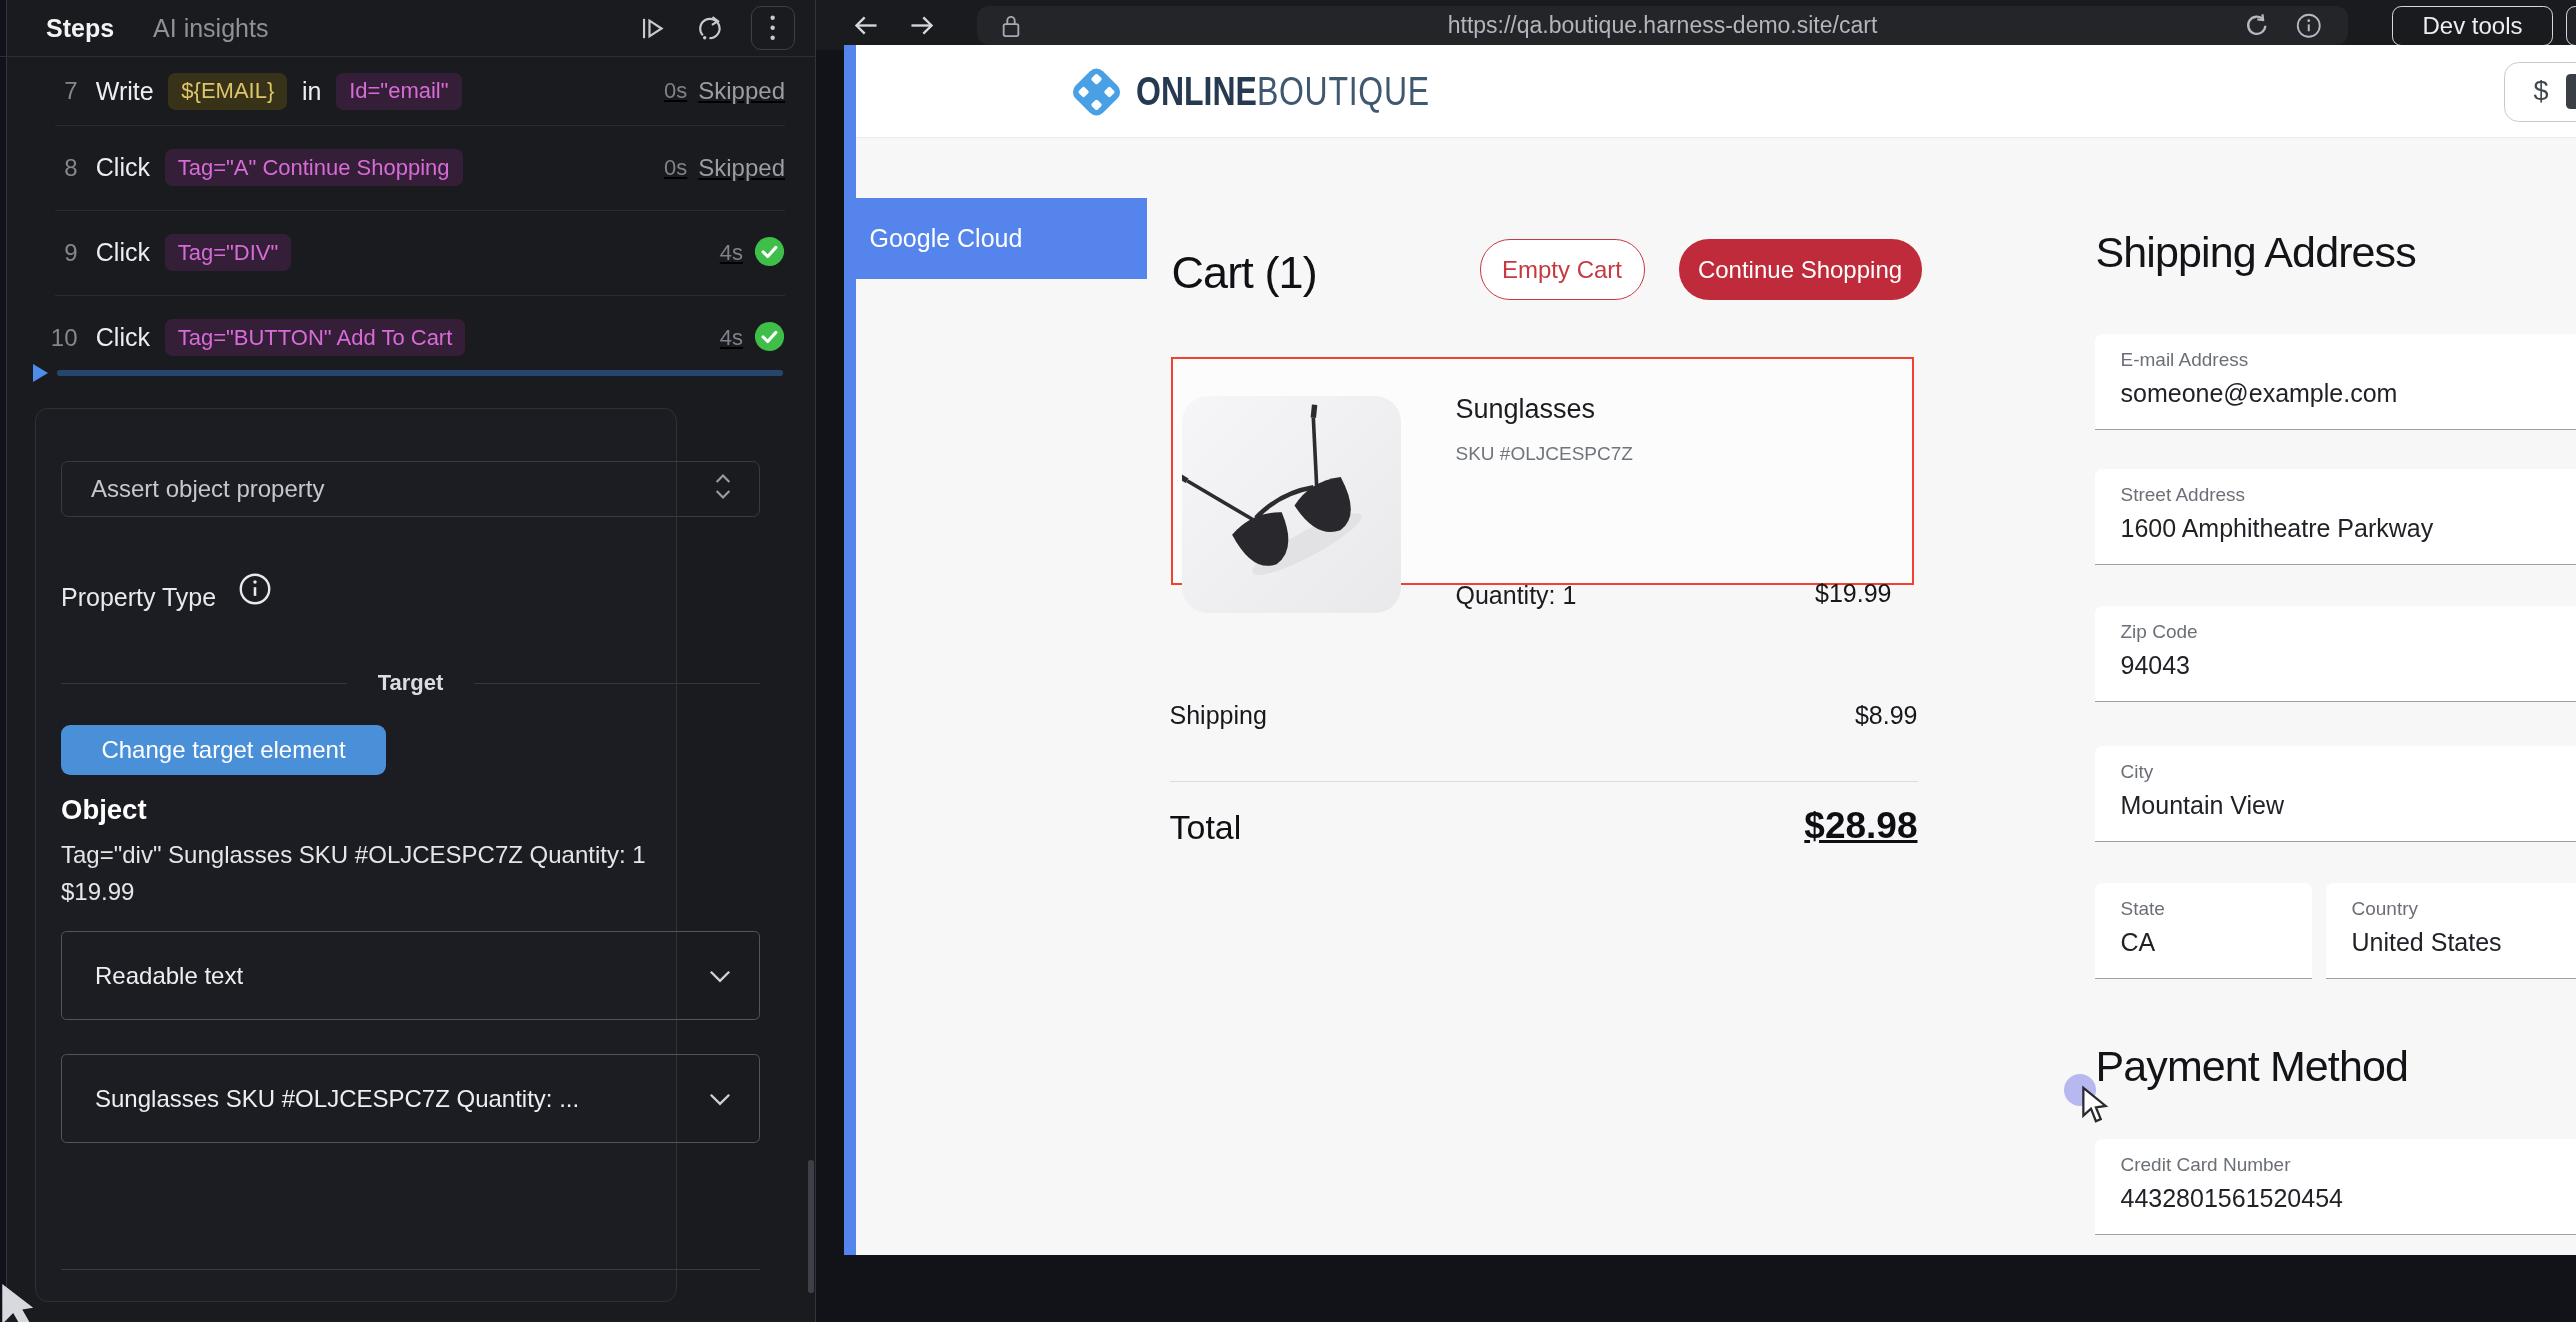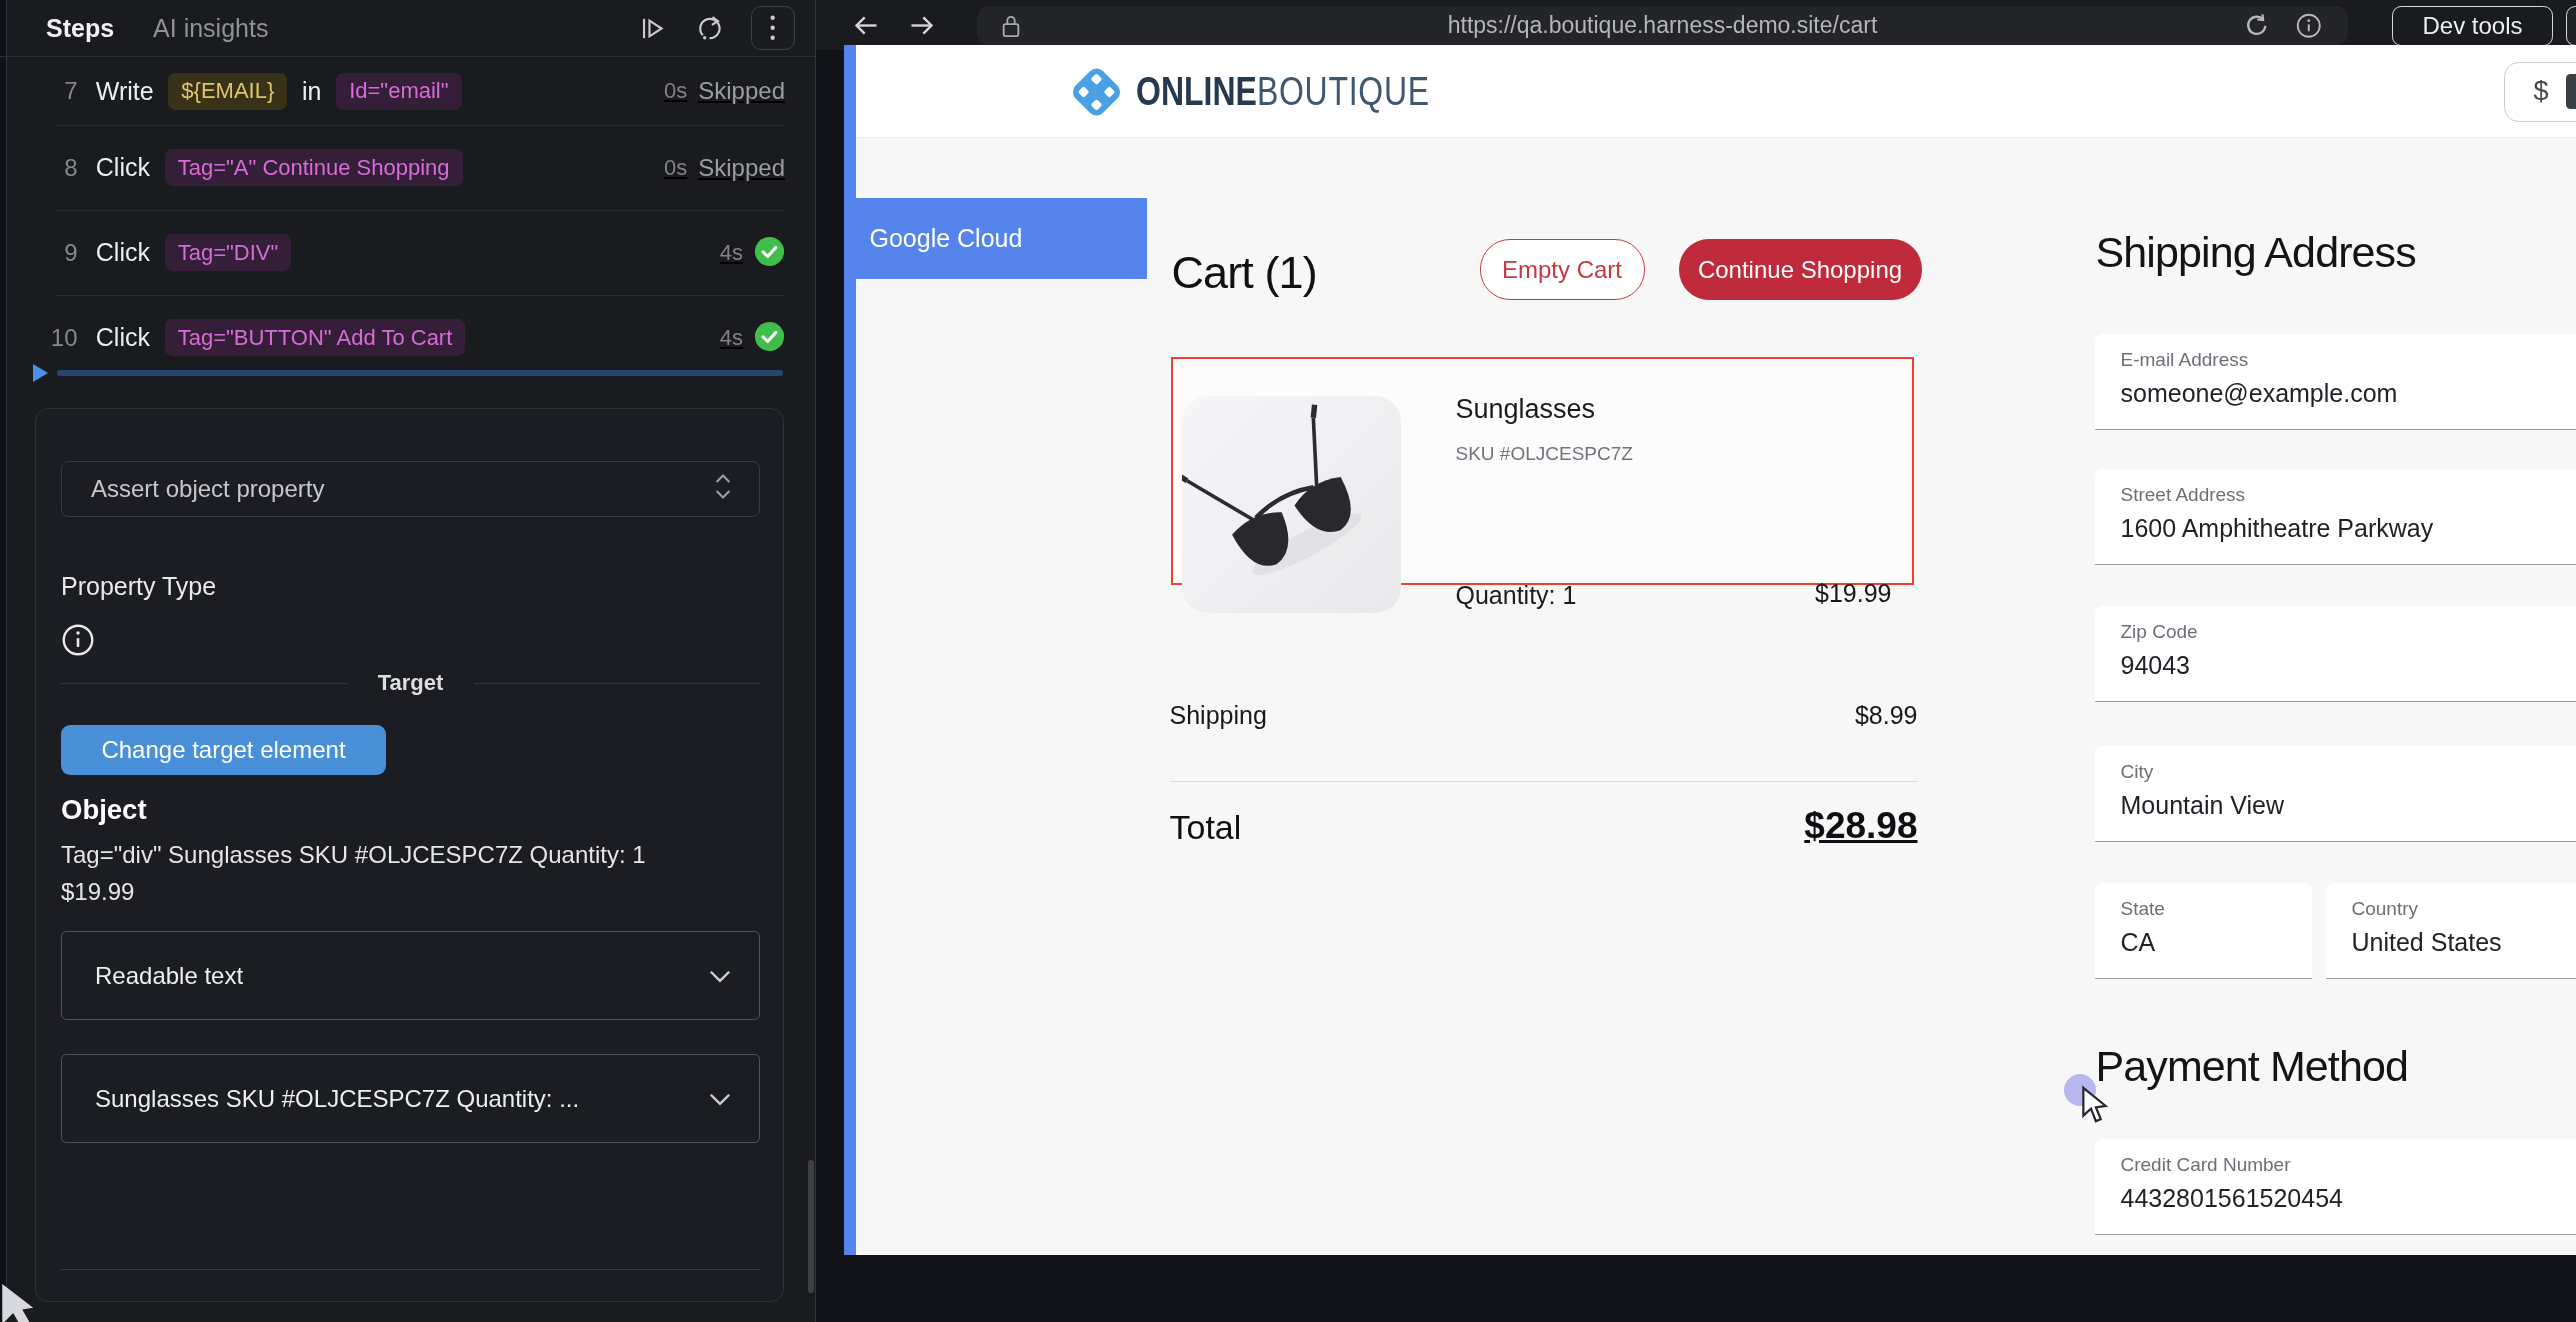--- a/index.html
+++ b/index.html
@@ -40,28 +40,28 @@
   .check-circle { width:31px; height:31px; }
 
   .progress-row { position:absolute; left:0; top:363px; width:100%; height:20px; }
   .progress-tri { position:absolute; left:33px; top:0.9px; width:0; height:0;
                   border-left:15.6px solid #4d8fe8; border-top:9.2px solid transparent;
                   border-bottom:9.2px solid transparent; }
   .progress-line { position:absolute; left:57px; right:32px; top:7.3px; height:5.5px;
                    background:#25456e; border-radius:2.8px; }
 
   
-  .props-card { position:absolute; left:35px; top:408px; width:749px; height:894px;
+  .props-card { position:absolute; left:35px; top:408px; width:642px; height:894px;
                 background:#1c1d22; border:0.9px solid #303138; border-radius:13px; }
   .assert-select { position:absolute; left:25px; top:52px; width:699px; height:56px;
                    border:0.9px solid #3a3b42; border-radius:7.3px; display:flex; align-items:center;
                    padding:0 26px 0 29px; color:#c6c7cd; font-size:24px; }
   .assert-select .updown { margin-left:auto; }
-  .prop-type { position:absolute; left:25px; top:163px; display:flex; align-items:flex-start; gap:22px;
-               color:#e8e9ec; font-size:25px;flex-direction:column; }
+  .prop-type { position:absolute; left:25px; top:163px; display:flex; align-items:flex-end; gap:22px;
+               color:#e8e9ec; font-size:25px; }
   .target-divider { position:absolute; left:25px; top:261px; width:699px; display:flex;
                     align-items:center; gap:31px; }
   .target-divider .line { flex:1; border-top:1.4px solid #35363c; }
   .target-divider .lbl { color:#dcdde2; font-size:22px; font-weight:600; }
   .change-target-btn { position:absolute; left:25px; top:316px; width:325px; height:50px;
                        background:#4a90d9; border-radius:9.2px; color:#fff; font-size:24px;
                        display:flex; align-items:center; justify-content:center; }
   .object-heading { position:absolute; left:25px; top:385px; color:#fff; font-size:27.5px; font-weight:700; }
   .object-desc { position:absolute; left:25px; top:427px; width:587px; color:#e4e5e9;
                  font-size:24px; line-height:37px; }

